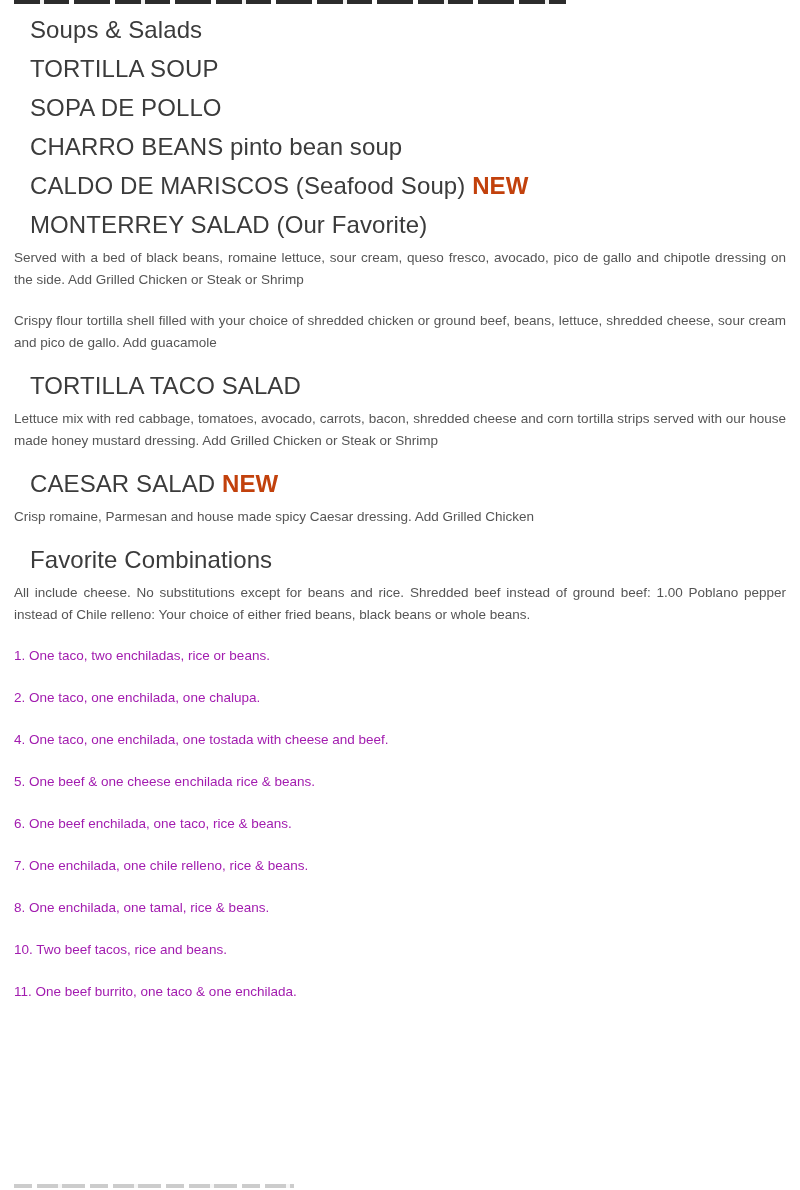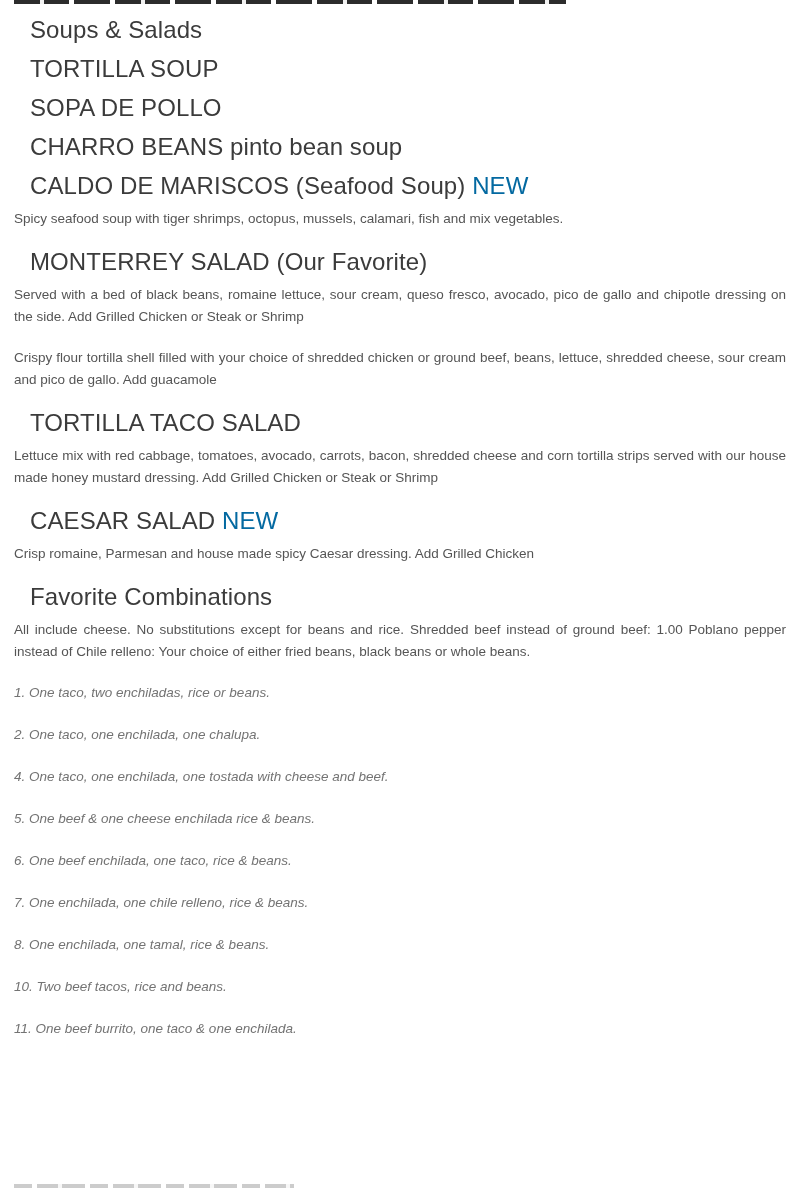--- a/index.html
+++ b/index.html
@@ -18,36 +18,35 @@
   }
   h2.section-heading, h3.item-heading {
     font-size: 24px;
     line-height: 26px;
     font-weight: 400;
     color: #3b3b3b;
     margin: 13px 0 9px 16px;
     letter-spacing: 0.1px;
   }
   h3.item-heading .badge {
-    font-weight: 400;
-    color: #0369a1;
+    font-weight: 700;
+    color: #c2410c;
   }
   p.desc {
     font-size: 13.5px;
     line-height: 22px;
     color: #555555;
     text-align: justify;
     margin: 0 0 19px 0;
   }
   p.combo {
     font-size: 13.5px;
     line-height: 22px;
-    color: #737373;
+    color: #a21caf;
     margin: 0 0 20px 0;
-    font-style: italic;
   }
   
   .clip-top {
     position: absolute;
     top: 0; left: 14px;
     width: 552px; height: 4px;
     background: repeating-linear-gradient(90deg,
       #2c2c2c 0px, #2c2c2c 26px,
       #f2f2f2 26px, #f2f2f2 30px,
       #2c2c2c 30px, #2c2c2c 55px,
@@ -81,21 +80,20 @@
   <h3 class="item-heading">TORTILLA SOUP</h3>
 
   <h3 class="item-heading">SOPA DE POLLO</h3>
 
   <h3 class="item-heading">CHARRO BEANS pinto bean soup</h3>
 
   <h3 class="item-heading">
     <span>CALDO DE MARISCOS (Seafood Soup)</span>
     <strong class="badge">NEW</strong>
   </h3>
-  <p class="desc">Spicy seafood soup with tiger shrimps, octopus, mussels, calamari, fish and mix vegetables.</p>
 
   <h3 class="item-heading">MONTERREY SALAD (Our Favorite)</h3>
   <p class="desc">Served with a bed of black beans, romaine lettuce, sour cream, queso fresco, avocado, pico de gallo and chipotle dressing on the side. Add Grilled Chicken or Steak or Shrimp</p>
 
   <p class="desc">Crispy flour tortilla shell filled with your choice of shredded chicken or ground beef, beans, lettuce, shredded cheese, sour cream and pico de gallo. Add guacamole</p>
 
   <h3 class="item-heading">TORTILLA TACO SALAD</h3>
 
   <p class="desc">Lettuce mix with red cabbage, tomatoes, avocado, carrots, bacon, shredded cheese and corn tortilla strips served with our house made honey mustard dressing. Add Grilled Chicken or Steak or Shrimp</p>
 

